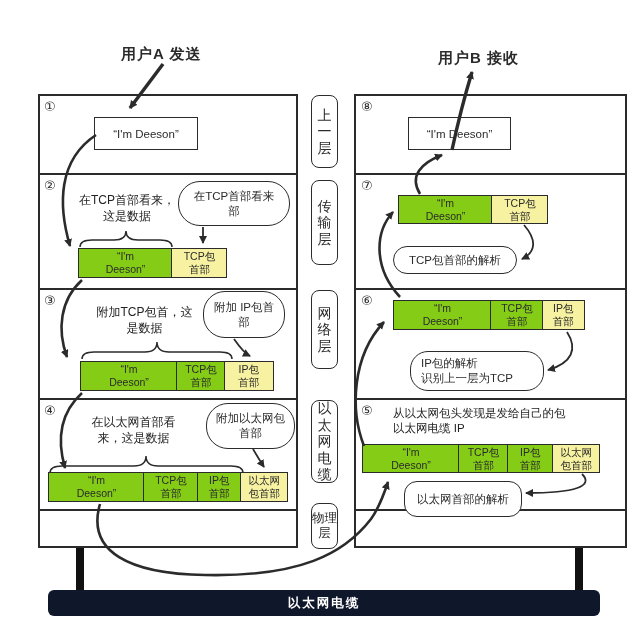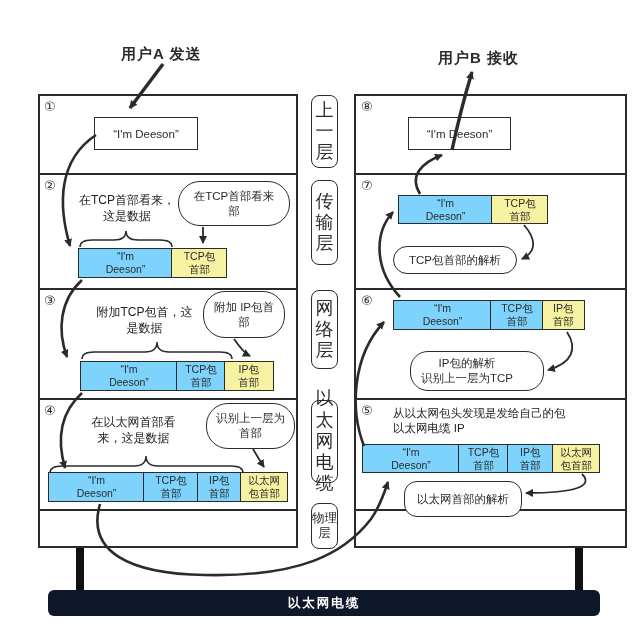--- a/index.html
+++ b/index.html
@@ -8,34 +8,34 @@
     font-family:"Liberation Sans","DejaVu Sans",sans-serif;color:#2b2b2b;
     overflow:hidden;
   }
   .stack{position:absolute;border:2px solid #2b2b2b;background:#fff;box-sizing:border-box;}
   .divider{position:absolute;height:2px;background:#2b2b2b;}
   .stepnum{position:absolute;font-size:13px;line-height:1;color:#2b2b2b;}
   .hdr{position:absolute;font-weight:bold;font-size:15px;letter-spacing:1px;color:#2b2b2b;white-space:nowrap;}
   .msgbox{position:absolute;border:1.7px solid #2b2b2b;background:#fff;box-sizing:border-box;
     display:flex;align-items:center;justify-content:center;font-size:11.5px;}
   .pkt{position:absolute;display:flex;}
-  .pkt .cell{border:1.6px solid #2b2b2b;box-sizing:border-box;background:#7dd3fc;
+  .pkt .cell{border:1.6px solid #2b2b2b;box-sizing:border-box;background:#84cc16;
     display:flex;align-items:center;justify-content:center;text-align:center;
     font-size:10.5px;line-height:1.2;white-space:pre-line;}
   .pkt .cell + .cell{margin-left:-1.6px;}
   .hl{background:var(--hl) !important;}
   .note{position:absolute;font-size:12px;line-height:1.32;text-align:center;white-space:pre-line;color:#222;}
   .note.left{text-align:left;font-size:11.5px;}
   .bubble{position:absolute;border:1.8px solid #2b2b2b;background:#fff;box-sizing:border-box;
     display:flex;align-items:center;justify-content:center;text-align:center;
     font-size:11.5px;line-height:1.3;white-space:pre-line;}
-  .bubble.left{justify-content:flex-start;text-align:center;padding-left:10px;}
+  .bubble.left{justify-content:flex-start;text-align:left;padding-left:10px;}
   .layer{position:absolute;left:311px;width:27px;border:1.6px solid #2b2b2b;border-radius:8px;
     background:#fff;box-sizing:border-box;display:flex;align-items:center;justify-content:center;
-    text-align:center;font-size:18px;line-height:1.18;}
+    text-align:center;font-size:14px;line-height:1.18;}
   .post{position:absolute;width:8px;background:#111;}
   .cable{position:absolute;background:#0f172a;border-radius:6px;display:flex;align-items:center;justify-content:center;}
   .cable span{color:#fff;font-weight:bold;font-size:12.5px;letter-spacing:2px;}
   svg.overlay{position:absolute;left:0;top:0;pointer-events:none;}
 </style>
 </head>
 <body>
 
 <div class="hdr" style="left:121px;top:45px;">用户A 发送</div>
 <div class="hdr" style="left:438px;top:49px;">用户B 接收</div>
@@ -127,21 +127,21 @@
 是数据</div>
 <div class="note" style="left:66px;top:415px;width:135px;">在以太网首部看
 来，这是数据</div>
 <div class="note left" style="left:393px;top:406px;width:190px;">从以太网包头发现是发给自己的包
 以太网电缆 IP</div>
 
 <div class="bubble" style="left:178px;top:181px;width:112px;height:45px;border-radius:22px;">在TCP首部看来
 部</div>
 <div class="bubble" style="left:203px;top:291px;width:82px;height:47px;border-radius:22px;">附加 IP包首
 部</div>
-<div class="bubble" style="left:206px;top:403px;width:89px;height:46px;border-radius:22px;">识别上一层为
+<div class="bubble" style="left:206px;top:403px;width:89px;height:46px;border-radius:22px;">附加以太网包
 首部</div>
 <div class="bubble" style="left:393px;top:246px;width:124px;height:28px;border-radius:14px;">TCP包首部的解析</div>
 <div class="bubble left" style="left:410px;top:351px;width:134px;height:40px;border-radius:18px;">IP包的解析
 识别上一层为TCP</div>
 <div class="bubble" style="left:404px;top:481px;width:118px;height:36px;border-radius:13px;">以太网首部的解析</div>
 
 <div class="post" style="left:76px;top:548px;height:44px;"></div>
 <div class="post" style="left:575px;top:548px;height:44px;"></div>
 <div class="cable" style="left:48px;top:590px;width:552px;height:26px;">
   <span>以太网电缆</span>

